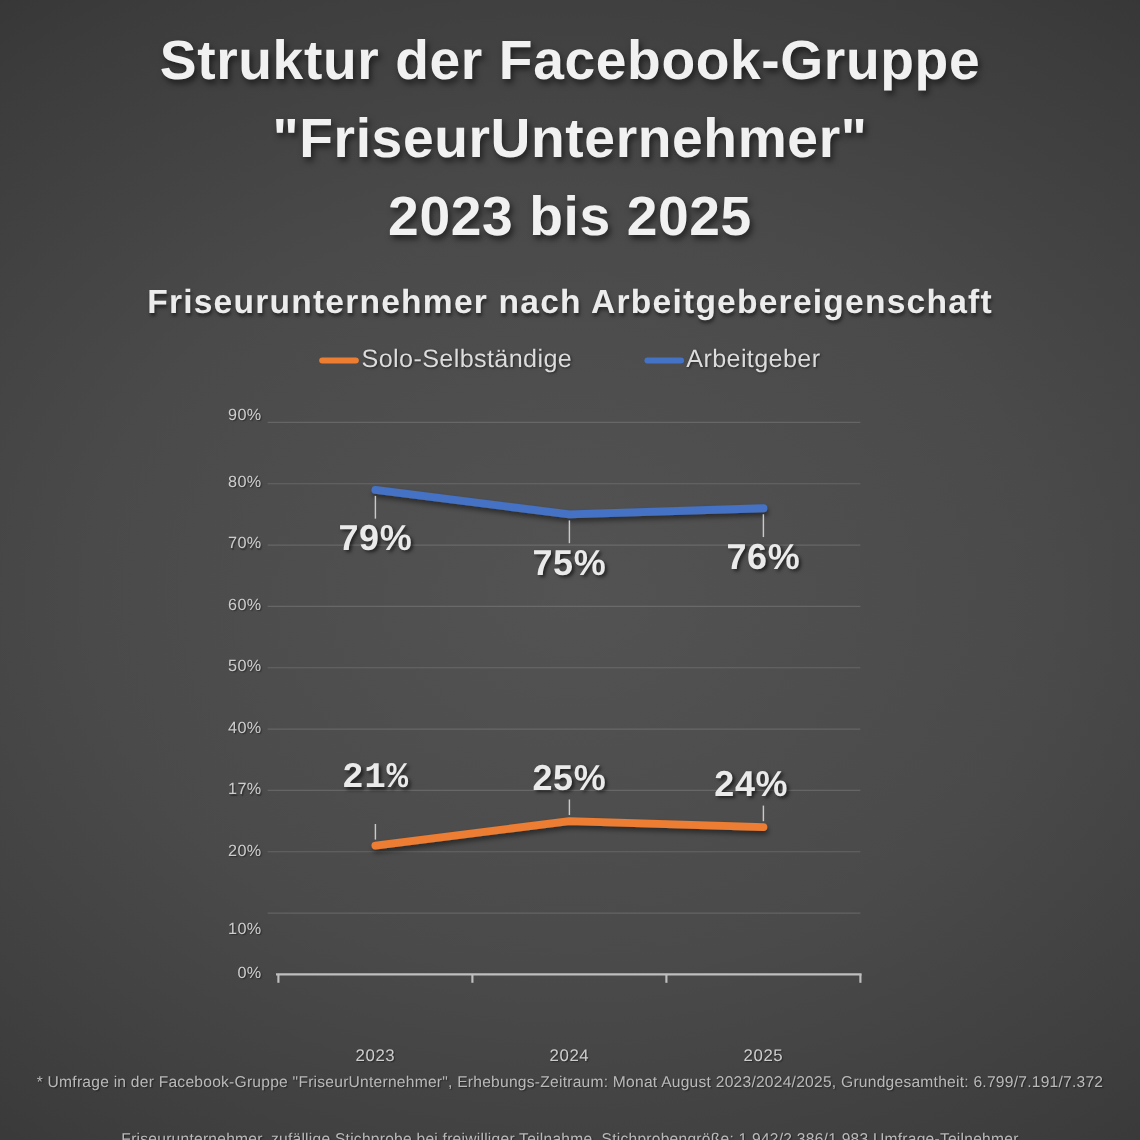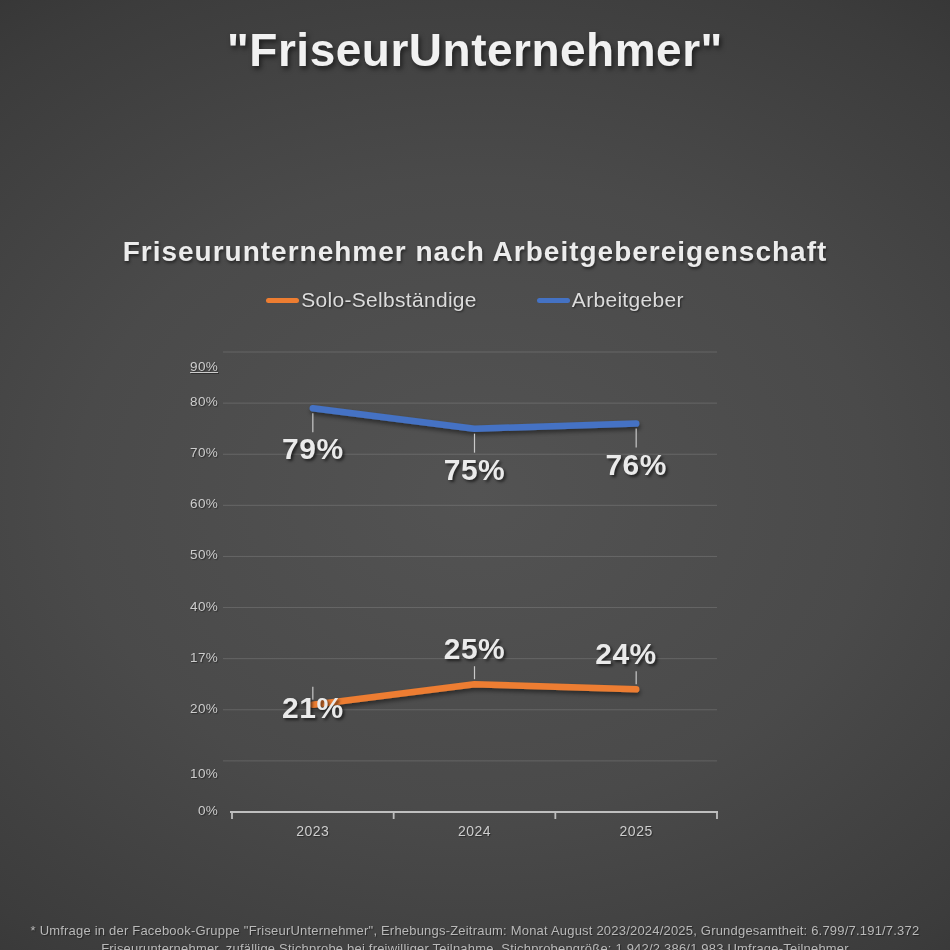--- a/index.html
+++ b/index.html
@@ -38,47 +38,50 @@
   #chart-svg{position:absolute;left:0;top:0;width:950px;height:950px;}
   .ytick{
     position:absolute;width:70px;text-align:right;
     font-size:13.5px;color:#cdcdcd;letter-spacing:0.3px;
     text-shadow:1px 1px 1px rgba(0,0,0,0.4);
   }
   .xtick{
     position:absolute;width:90px;text-align:center;
     font-size:14px;color:#cdcdcd;letter-spacing:0.5px;
     text-shadow:1px 1px 1px rgba(0,0,0,0.4);
+    margin-top:48px;
   }
   .data-label{
     position:absolute;width:96px;height:38px;line-height:38px;text-align:center;
     font-size:30px;font-weight:700;color:#eaeaea;
     text-shadow:2px 2px 3px rgba(0,0,0,0.6);
     letter-spacing:0.5px;
   }
   .copyright{
     position:absolute;top:862px;left:0;width:950px;text-align:center;
     font-size:21px;color:#f7f7f7;letter-spacing:0.3px;
     text-shadow:1px 1px 2px rgba(0,0,0,0.5);
   }
   .footnote{
     position:absolute;left:0;width:950px;text-align:center;
     font-size:13px;color:#b9b9b9;letter-spacing:0.2px;
     text-shadow:1px 1px 1px rgba(0,0,0,0.4);
   }
-  .footnote-1{top:894px;margin-top:29px;}
+  .footnote-1{top:894px;}
   .footnote-2{top:941px;}
 </style>
 </head>
 <body>
 
 <div class="page">
 
   <div class="title">
+    <div>Struktur der Facebook-Gruppe</div>
     <div>"FriseurUnternehmer"</div>
+    <div>2023 bis 2025</div>
   </div>
 
   <div class="subtitle">Friseurunternehmer nach Arbeitgebereigenschaft</div>
 
   <div class="legend" id="legend">
       <span class="legend-item">
         <span class="legend-swatch" style="background: rgb(237, 125, 49);"></span>
         <span class="legend-label">Solo-Selbständige</span>
       </span>
       <span class="legend-item">
@@ -128,25 +131,25 @@
   <div id="chart-labels">
       <div class="ytick" style="left: 148px; top: 803px; width: 70px;">0%</div>
       <div class="ytick" style="left: 148px; top: 766px; width: 70px;">10%</div>
       <div class="ytick" style="left: 148px; top: 700.778px; width: 70px;">20%</div>
       <div class="ytick" style="left: 148px; top: 649.667px; width: 70px;">17%</div>
       <div class="ytick" style="left: 148px; top: 598.556px; width: 70px;">40%</div>
       <div class="ytick" style="left: 148px; top: 547.444px; width: 70px;">50%</div>
       <div class="ytick" style="left: 148px; top: 496.333px; width: 70px;">60%</div>
       <div class="ytick" style="left: 148px; top: 445.222px; width: 70px;">70%</div>
       <div class="ytick" style="left: 148px; top: 394.111px; width: 70px;">80%</div>
-      <div class="ytick" style="left: 148px; top: 359px; width: 70px; text-decoration: underline;">90%</div>
+      <div class="ytick" style="left: 148px; top: 338px; width: 70px;">90%</div>
       <div class="xtick" style="left: 267.833px; top: 823px; width: 90px;">2023</div>
       <div class="xtick" style="left: 429.5px; top: 823px; width: 90px;">2024</div>
       <div class="xtick" style="left: 591.167px; top: 823px; width: 90px;">2025</div>
-      <div class="data-label" style="left: 264.833px; top: 689px; width: 96px;">21%</div>
+      <div class="data-label" style="left: 264.833px; top: 630px; width: 96px; font-family: Liberation Mono, monospace;">21%</div>
       <div class="data-label" style="left: 426.5px; top: 630.222px; width: 96px;">25%</div>
       <div class="data-label" style="left: 578px; top: 635.333px; width: 96px;">24%</div>
       <div class="data-label" style="left: 264.833px; top: 430.222px; width: 96px;">79%</div>
       <div class="data-label" style="left: 426.5px; top: 450.667px; width: 96px;">75%</div>
       <div class="data-label" style="left: 588.167px; top: 445.556px; width: 96px;">76%</div>
     </div>
 
   <div class="footnote footnote-1">* Umfrage in der Facebook-Gruppe "FriseurUnternehmer", Erhebungs-Zeitraum: Monat August 2023/2024/2025, Grundgesamtheit: 6.799/7.191/7.372</div>
   <div class="footnote footnote-2">Friseurunternehmer, zufällige Stichprobe bei freiwilliger Teilnahme, Stichprobengröße: 1.942/2.386/1.983 Umfrage-Teilnehmer</div>
 

